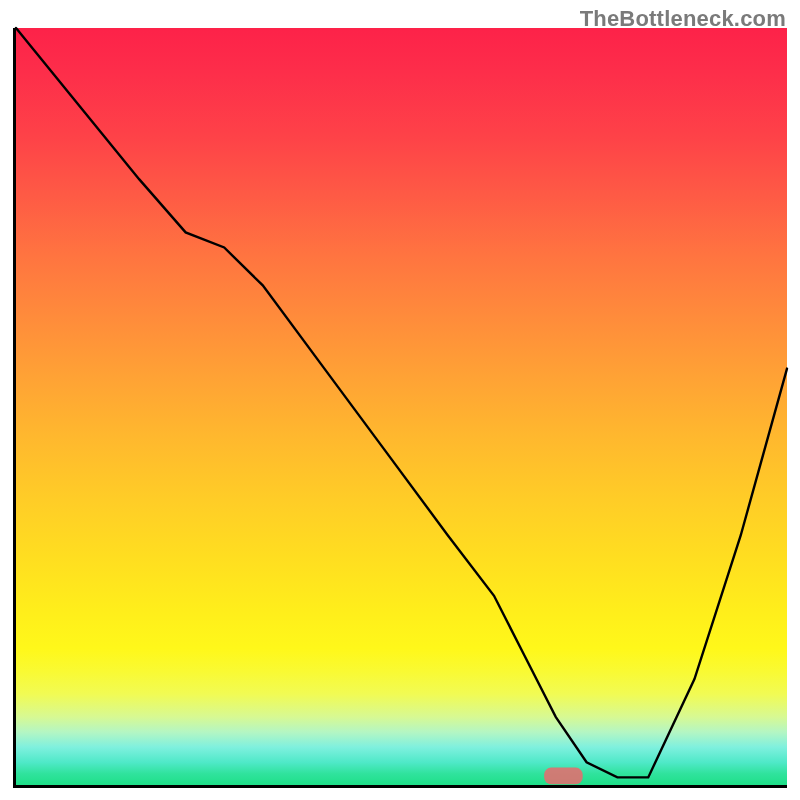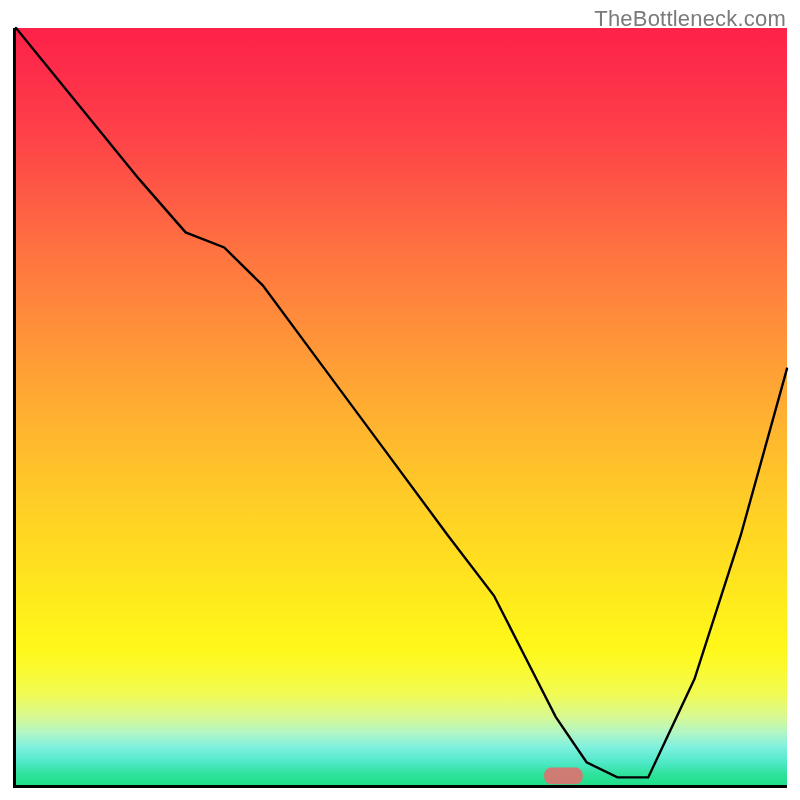--- a/index.html
+++ b/index.html
@@ -15,21 +15,21 @@
     position: relative;
     width: 800px;
     height: 800px;
   }
   .watermark {
     position: absolute;
     top: 6px;
     right: 14px;
     color: #7a7a7a;
     font-size: 22px;
-    font-weight: 400;
+    font-weight: 700;
     letter-spacing: 0.2px;
     user-select: none;
   }
   .plot-frame {
     position: absolute;
     left: 13px;
     top: 28px;
     width: 774px;
     height: 760px;
     box-sizing: border-box;

